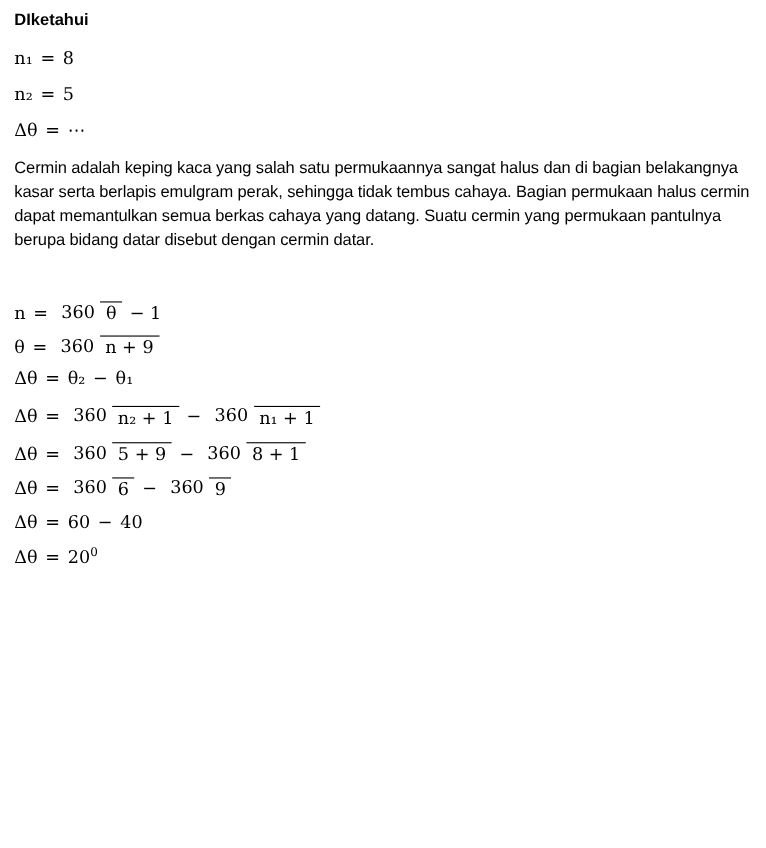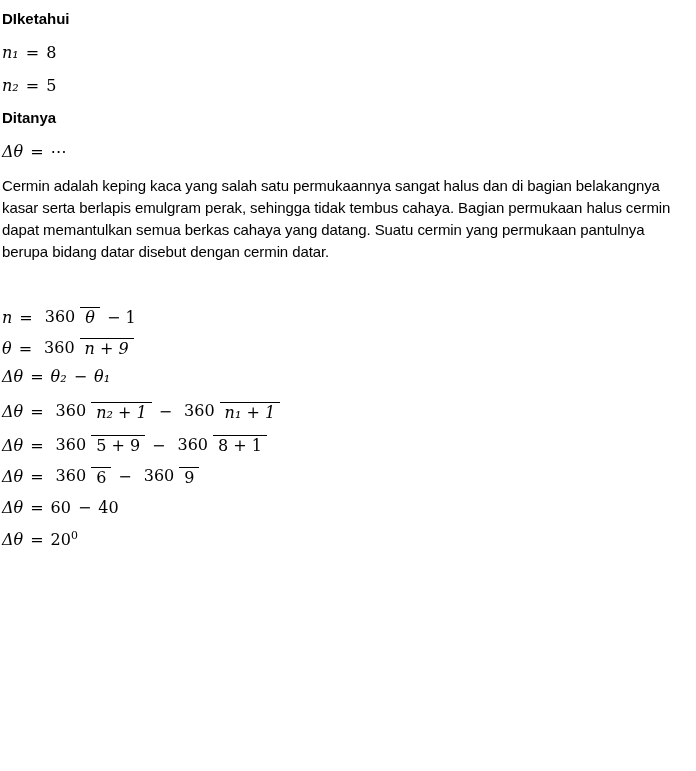--- a/index.html
+++ b/index.html
@@ -8,41 +8,41 @@
     background: #ffffff;
     color: #000000;
   }
   body {
     width: 696px;
     height: 771px;
     overflow: hidden;
     font-family: "Liberation Sans", sans-serif;
   }
   .page {
-    padding: 10px 14px 0 2px;
+    padding: 10px 14px 0 13px;
   }
   .heading {
     font-weight: bold;
     font-size: 15px;
     height: 18px;
     line-height: 18px;
     margin-bottom: 15px;
   }
   .mline {
     display: flex;
     align-items: center;
     gap: 7px;
     font-family: "DejaVu Serif", "DejaVu Sans", serif;
     font-size: 16px;
   }
   .top-mline {
     height: 18px;
     margin-bottom: 15px;
   }
-  .v { font-style: italic; }
+  .v { }
   .para {
     font-size: 15px;
     line-height: 22px;
     letter-spacing: -0.1px;
     margin: 0;
     max-width: 676px;
   }
   .eqs { margin-top: 44px; }
   .frac {
     display: inline-flex;
@@ -89,21 +89,20 @@
     <span>=</span>
     <span>8</span>
   </div>
 
   <div class="mline top-mline">
     <span class="v">n₂</span>
     <span>=</span>
     <span>5</span>
   </div>
 
-  <div class="heading">Ditanya</div>
 
   <div class="mline top-mline">
     <span class="v">Δθ</span>
     <span>=</span>
     <span>⋯</span>
   </div>
 
 
   <p class="para">Cermin adalah keping kaca yang salah satu permukaannya sangat halus dan di bagian belakangnya kasar serta berlapis emulgram perak, sehingga tidak tembus cahaya. Bagian permukaan halus cermin dapat memantulkan semua berkas cahaya yang datang. Suatu cermin yang permukaan pantulnya berupa bidang datar disebut dengan cermin datar.</p>
 

